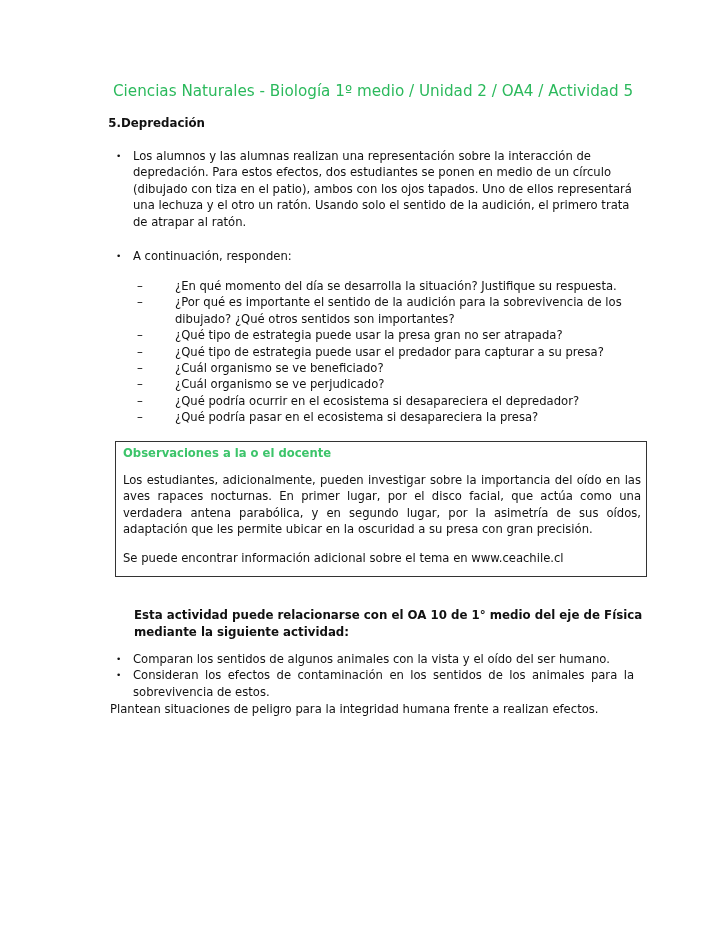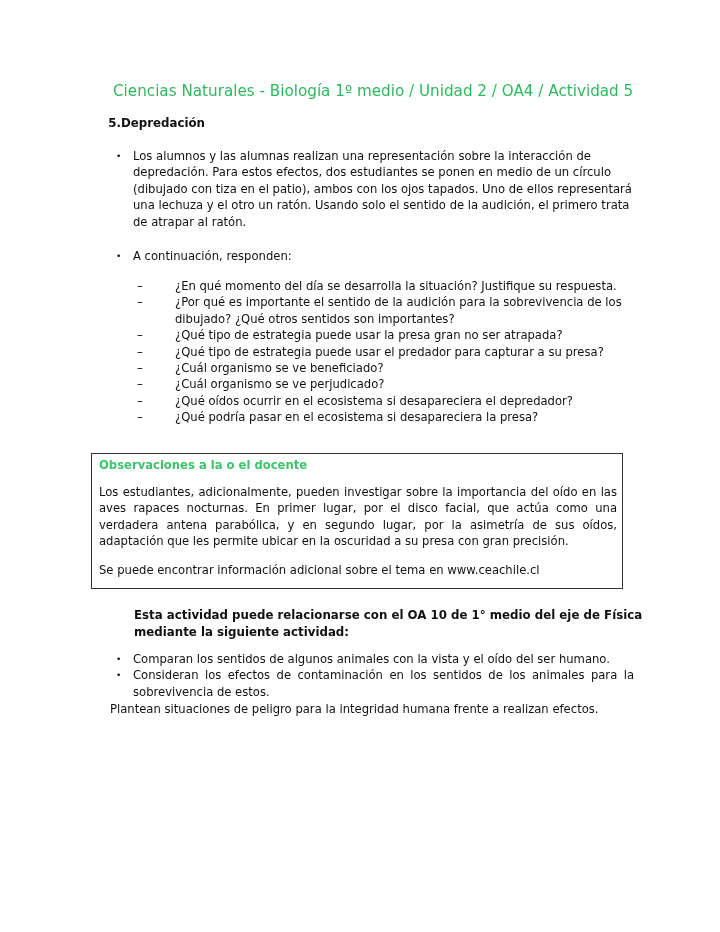--- a/index.html
+++ b/index.html
@@ -84,27 +84,26 @@
     flex: 0 0 25px;
     padding-left: 3px;
     box-sizing: border-box;
   }
   .dash-text {
     flex: 1;
     margin-left: 16px;
   }
   .obs-box {
     position: absolute;
-    left: 91px;
+    left: 115px;
     top: 441px;
     width: 532px;
     height: 136px;
     border: 1.5px solid #333333;
     box-sizing: border-box;
-    margin-top: 12px;
   }
   .obs-title {
     position: absolute;
     left: 7px;
     top: 4px;
     font-size: 11.6px;
     font-weight: bold;
     color: #3cc46a;
     white-space: nowrap;
   }
@@ -193,21 +192,21 @@
     <div class="dash-row">
       <span class="dash-mark">–</span>
       <span class="dash-text">¿Cuál organismo se ve beneficiado?</span>
     </div>
     <div class="dash-row">
       <span class="dash-mark">–</span>
       <span class="dash-text">¿Cuál organismo se ve perjudicado?</span>
     </div>
     <div class="dash-row">
       <span class="dash-mark">–</span>
-      <span class="dash-text">¿Qué oídos ocurrir en el ecosistema si desapareciera el depredador?</span>
+      <span class="dash-text">¿Qué podría ocurrir en el ecosistema si desapareciera el depredador?</span>
     </div>
     <div class="dash-row">
       <span class="dash-mark">–</span>
       <span class="dash-text">¿Qué podría pasar en el ecosistema si desapareciera la presa?</span>
     </div>
   </div>
 
   <div class="obs-box">
     <div class="obs-title">Observaciones a la o el docente</div>
     <div class="obs-para text">Los estudiantes, adicionalmente, pueden investigar sobre la importancia del oído en las aves rapaces nocturnas. En primer lugar, por el disco facial, que actúa como una verdadera antena parabólica, y en segundo lugar, por la asimetría de sus oídos, adaptación que les permite ubicar en la oscuridad a su presa con gran precisión.</div>

